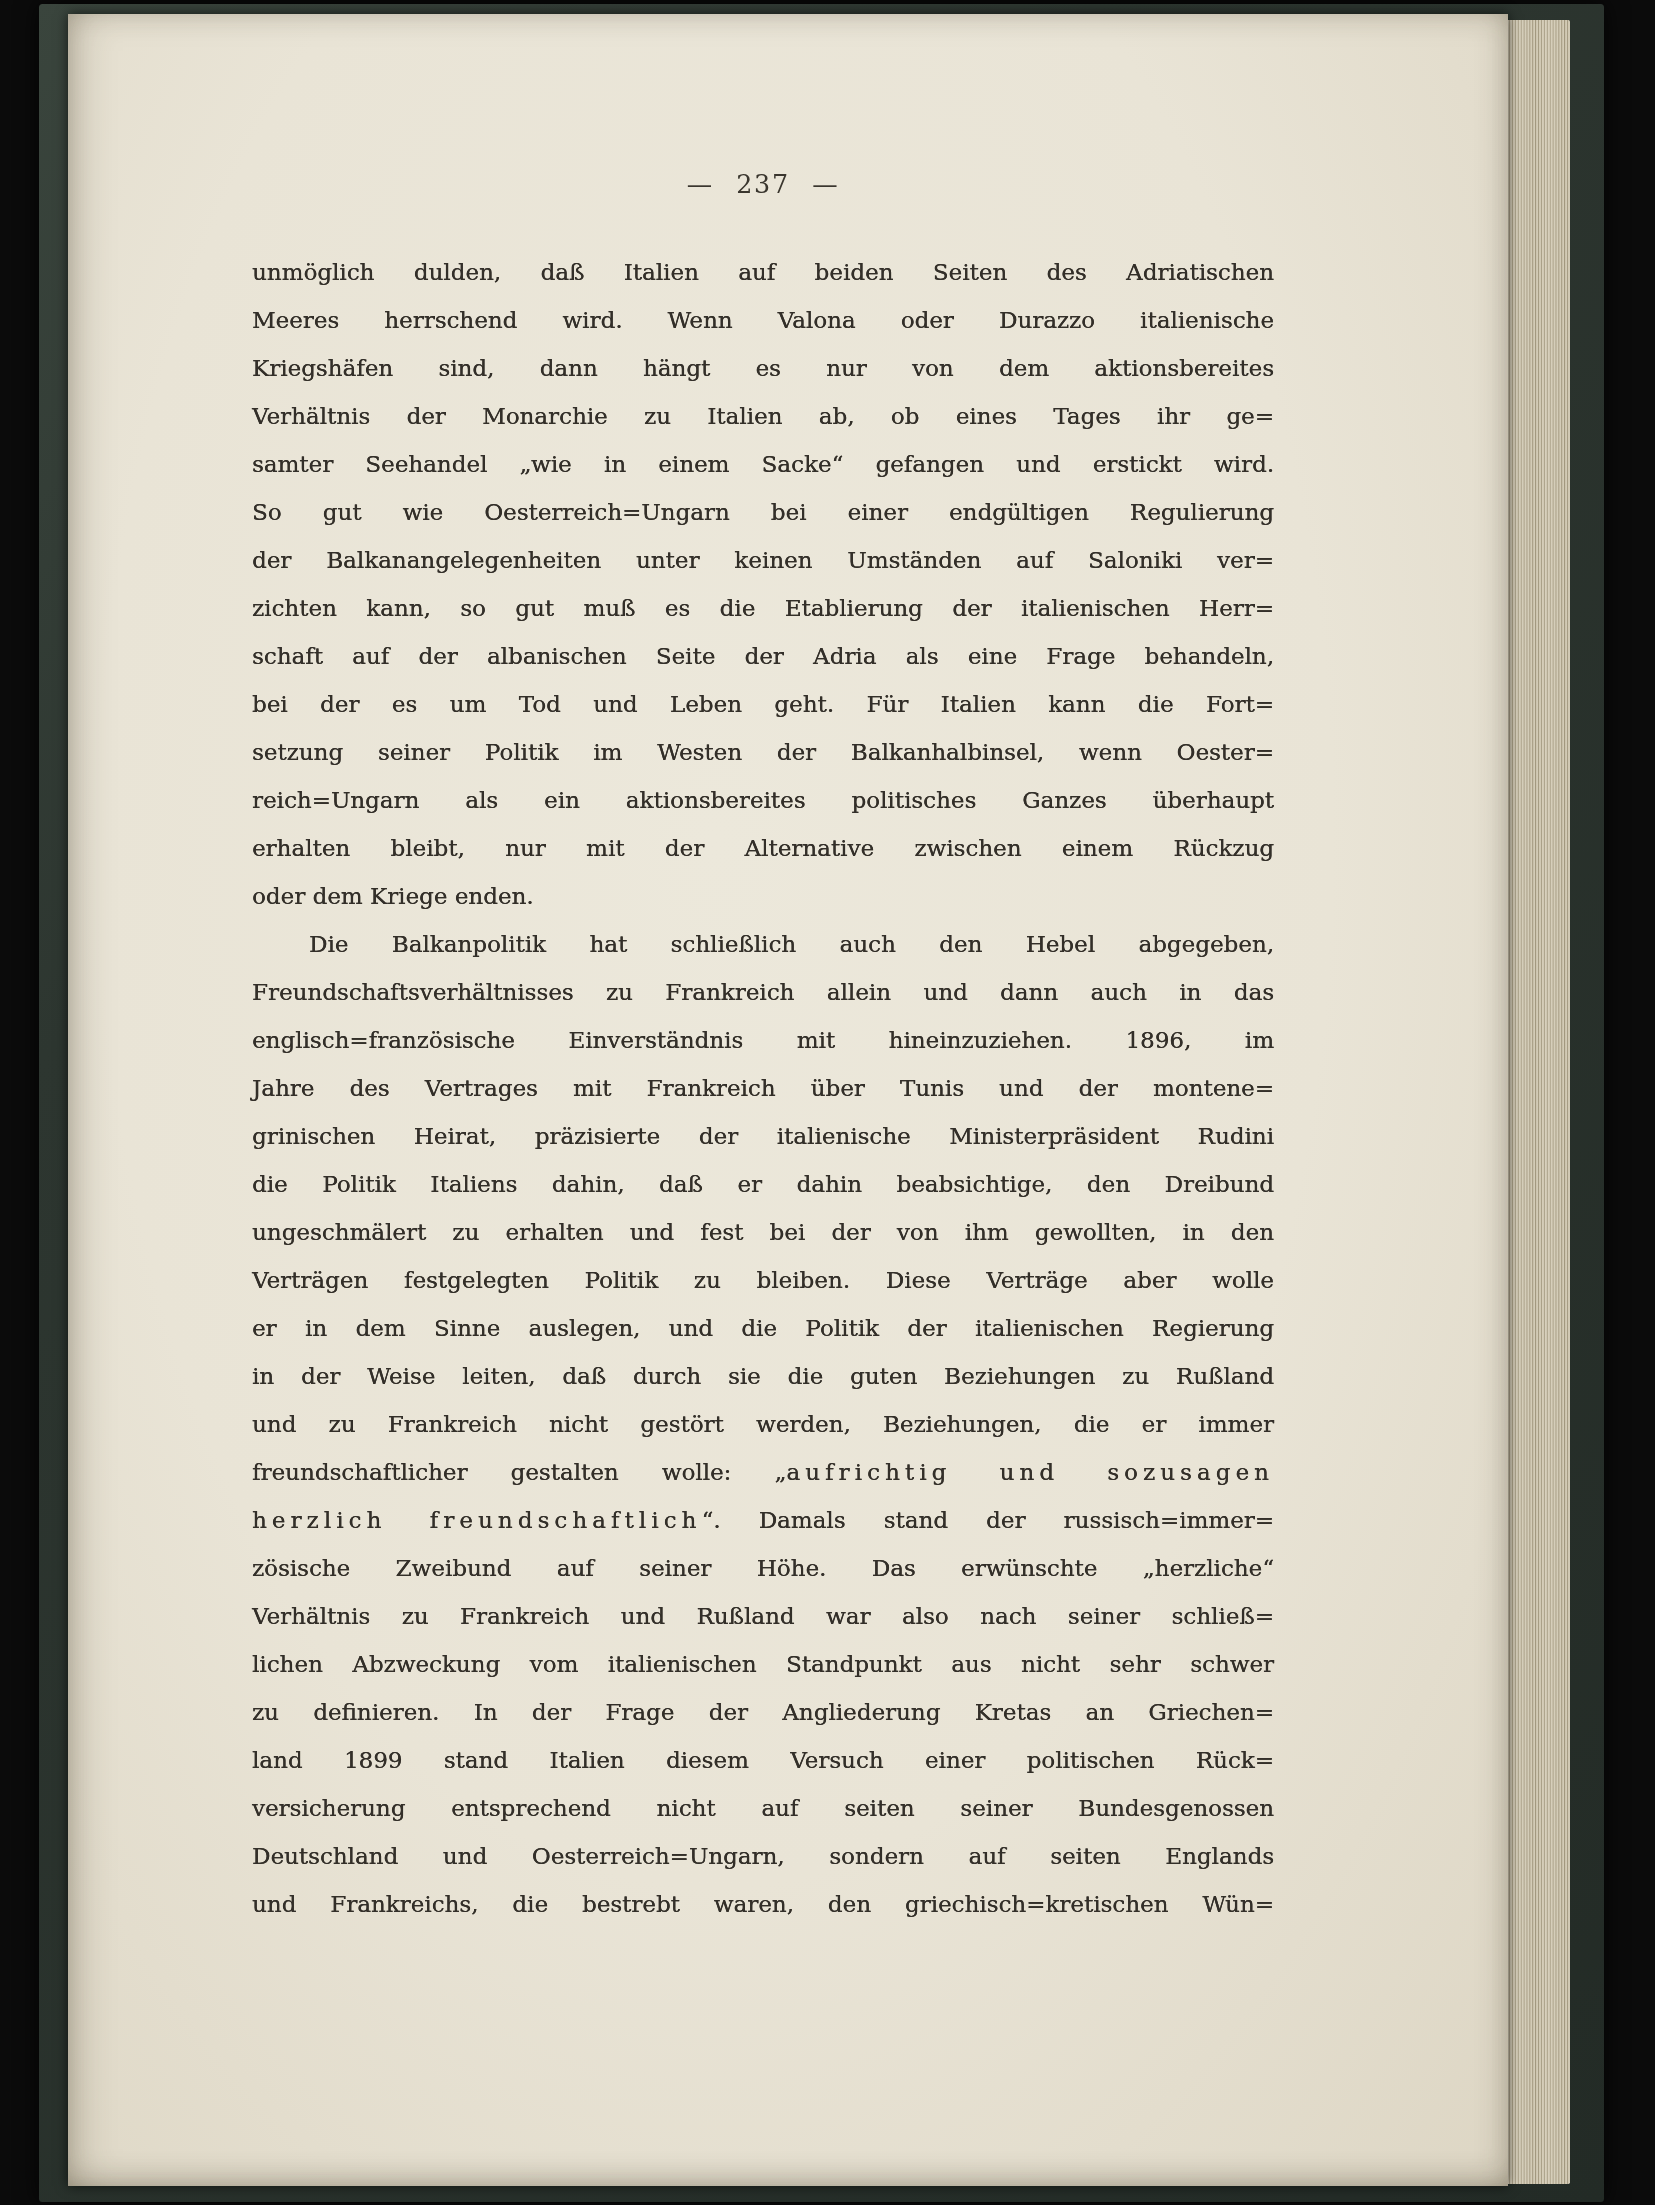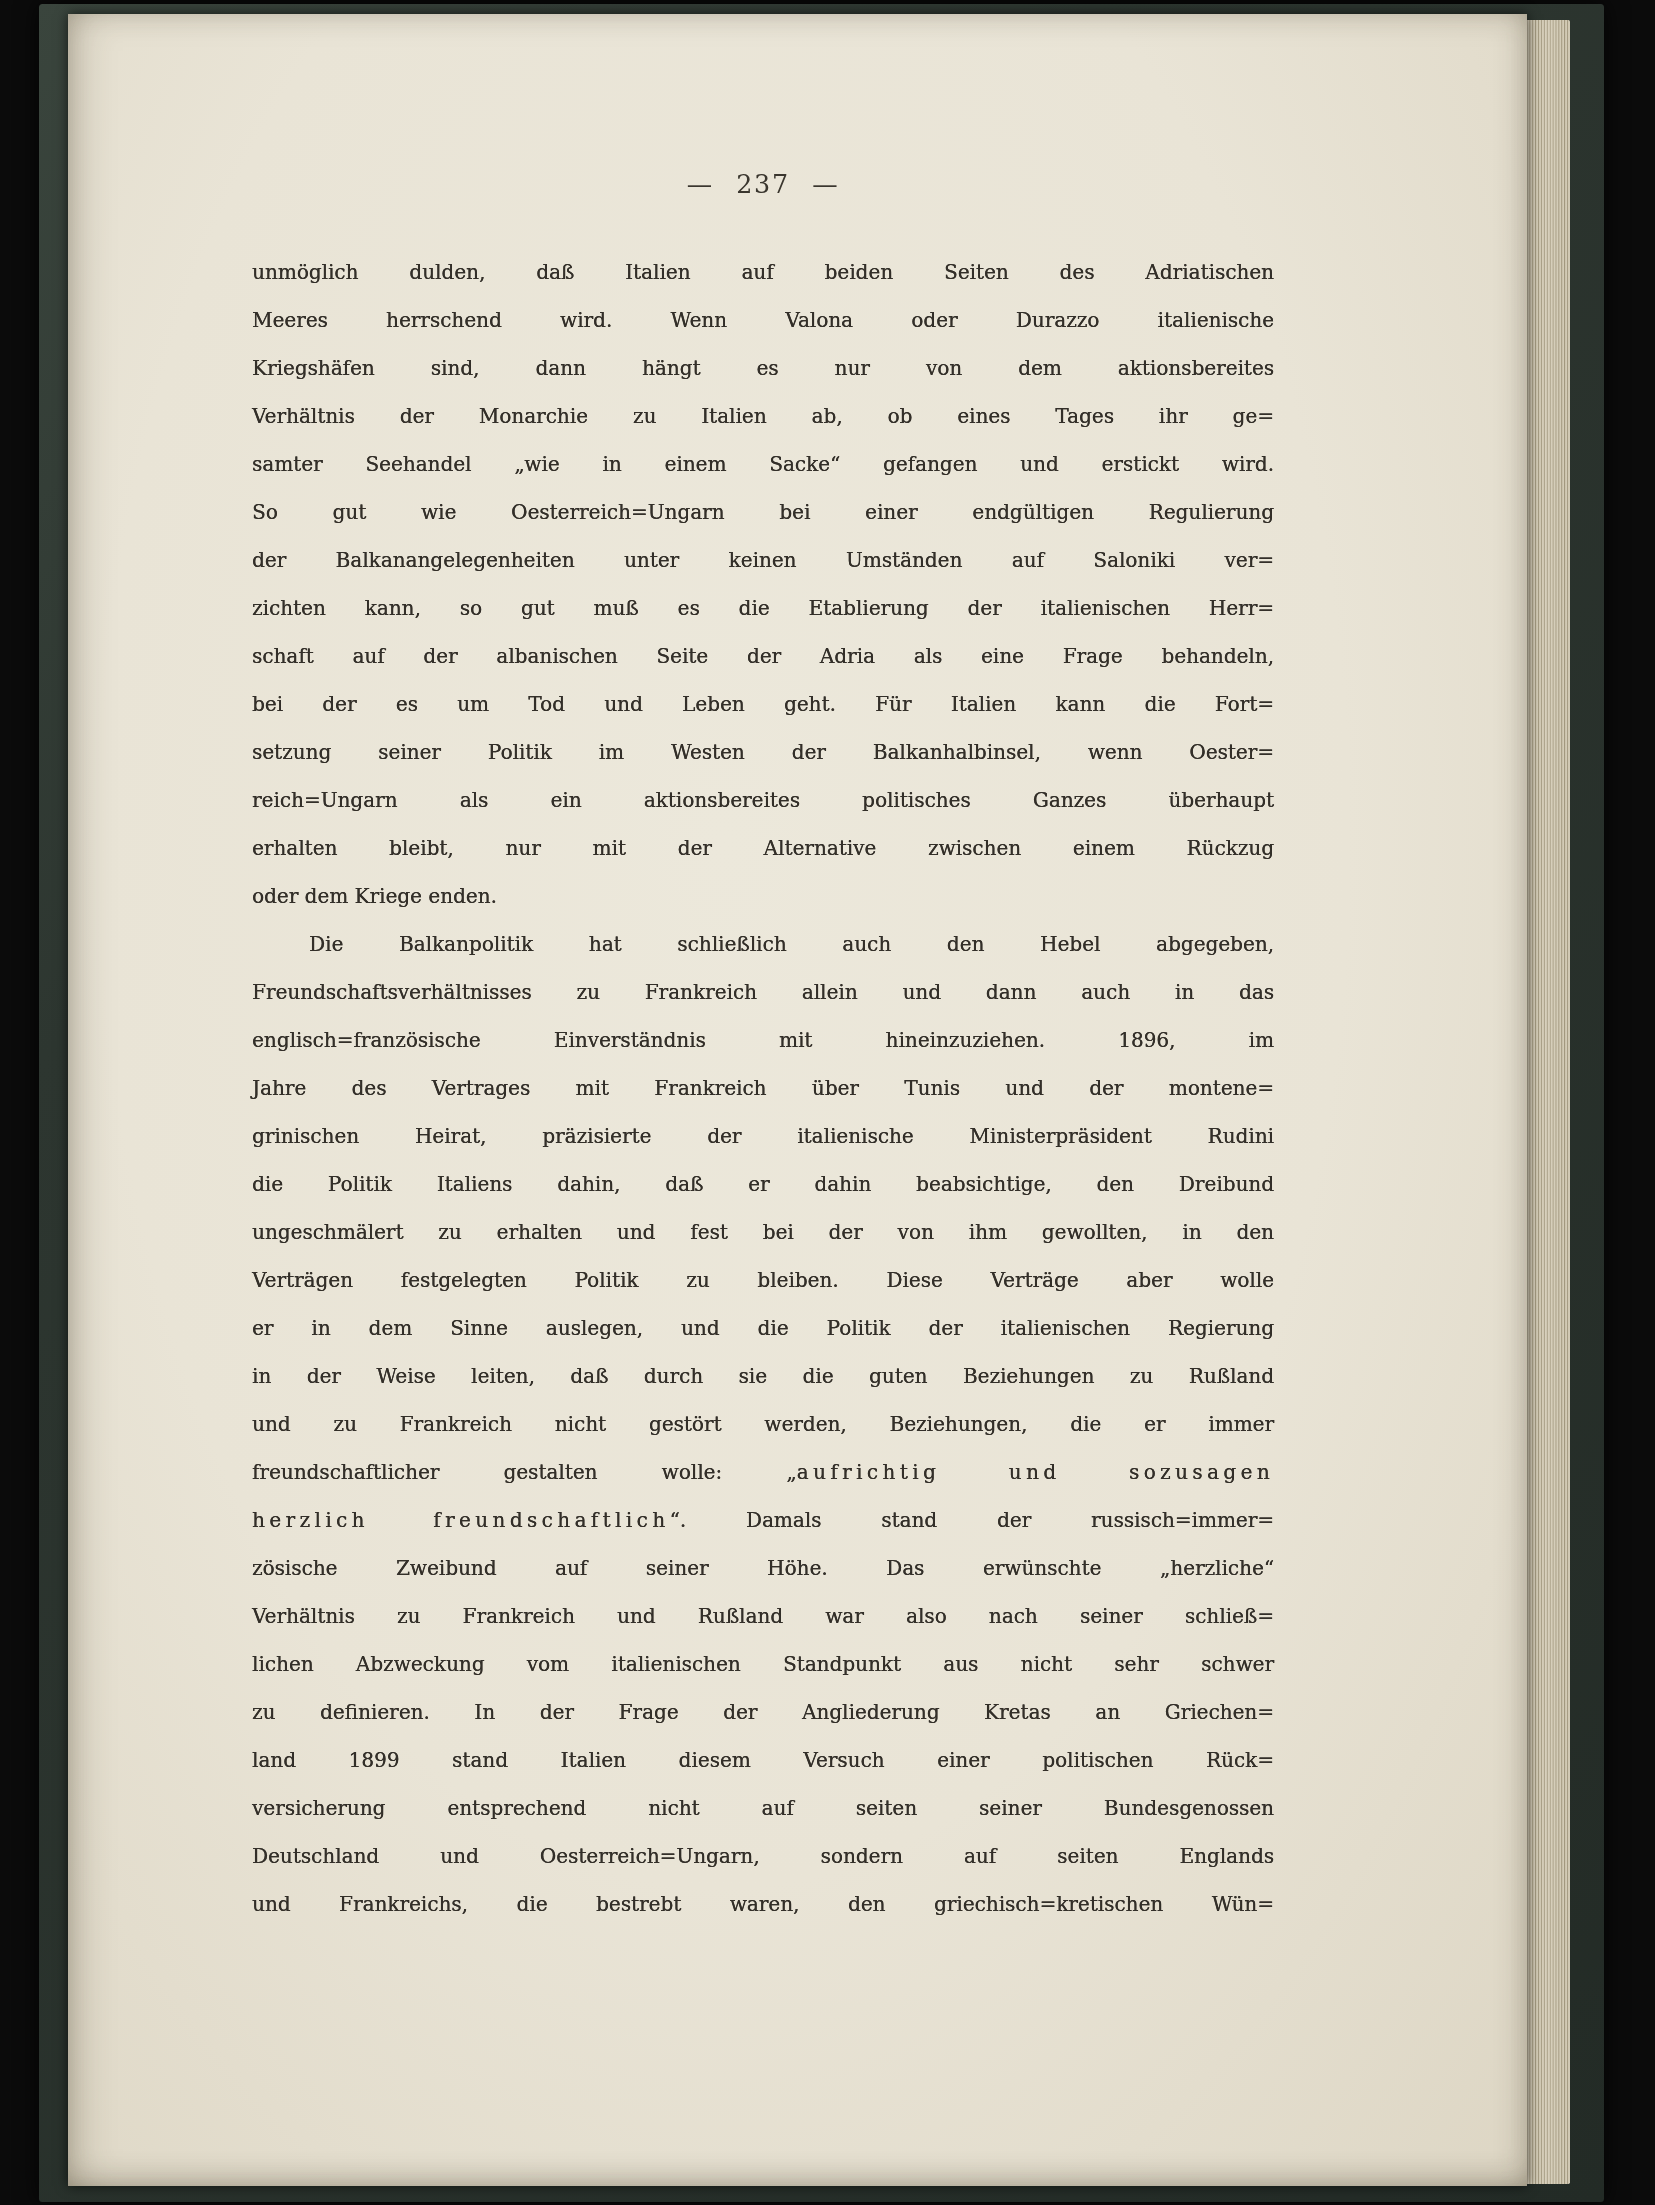--- a/index.html
+++ b/index.html
@@ -29,38 +29,37 @@
   .page {
     position: absolute;
     left: 68px; top: 14px;
     width: 1440px; height: 2172px;
     background: radial-gradient(ellipse at 45% 38%, #ece8db 0%, #e9e4d6 55%, #ddd6c4 100%);
     box-shadow:
       inset 17.3px 0 46px -17.3px rgba(60, 50, 30, 0.38),
       inset -11.6px 0 35px -14px rgba(60, 50, 30, 0.30),
       inset 0 -14px 35px -16px rgba(60, 50, 30, 0.25),
       0 0 11.6px rgba(0,0,0,0.65);
-    padding-left: 19px;
   }
   .page-number {
     position: absolute;
     left: 184px; top: 155px;
     width: 1022px;
     text-align: center;
     font-size: 25.4px;
     color: #3a362e;
     letter-spacing: 1.7px;
     word-spacing: 12.7px;
   }
   .text-block {
     position: absolute;
     left: 184px; top: 234px;
     width: 1022px;
     color: #332f29;
-    font-size: 20px;
+    font-size: 23px;
     line-height: 48px;
     text-shadow: 0.2px 0 0 currentColor;
   }
   .line {
     text-align: justify;
     text-align-last: justify;
   }
   .line.flush { text-align-last: left; }
   .line.indent { text-indent: 57px; }
   .spaced { letter-spacing: 0.22em; }

